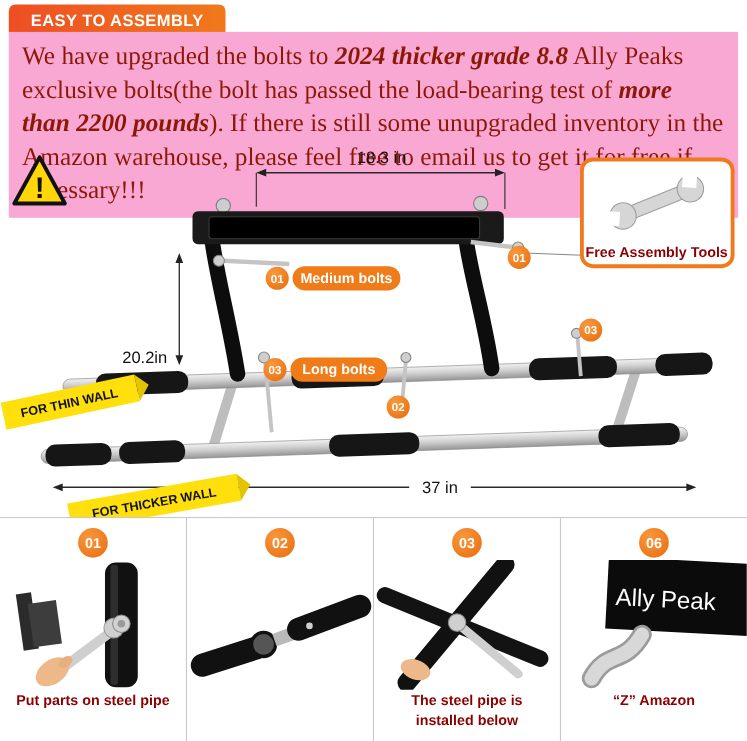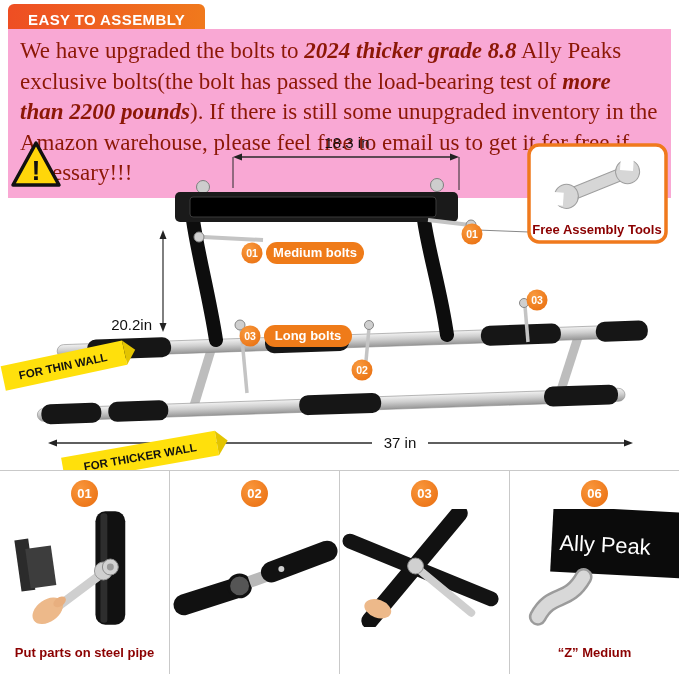--- a/index.html
+++ b/index.html
@@ -15,21 +15,21 @@
   .diagram{position:absolute;left:0;top:130px;width:679px;height:340px}
   svg text{font-family:"Liberation Sans",sans-serif}
   .steps{position:absolute;left:0;top:470px;width:679px;height:204px;border-top:1px solid #c9c9c9;display:flex}
   .step{flex:1;display:flex;flex-direction:column;align-items:center;padding-top:9px;min-width:0}
   .step+.step{border-left:1px solid #c9c9c9}
   .step-num{width:27px;height:27px;border-radius:50%;flex:0 0 auto;
             background:radial-gradient(circle at 35% 30%,#f9963b,#e96d0f);
             color:#fff;font-weight:bold;font-size:13px;display:flex;align-items:center;justify-content:center}
   .step-img{width:100%;height:118px;margin-top:2px}
   .step-caption{font-size:13px;font-weight:bold;color:#8b0000;text-align:center;line-height:1.35;
-                padding:0 14px;margin-top:17px}
+                padding:0 14px;margin-top:1px}
 </style>
 </head>
 <body>
 
 <div class="page">
 
   <div class="badge">EASY TO ASSEMBLY</div>
 
   <div class="banner">
     <span>We have upgraded the bolts to </span><b>2024 thicker grade 8.8</b><span> Ally Peaks exclusive bolts(the bolt has passed the load-bearing test of </span><b>more than 2200 pounds</b><span>). If there is still some unupgraded inventory in the Amazon warehouse, please feel free to email us to get it for free if necessary!!!</span>
@@ -207,31 +207,32 @@
       <div class="step-num">03</div>
       <div class="step-img">
         <svg viewBox="0 0 170 118" width="100%" height="118">
           <line x1="30" y1="112" x2="120" y2="4" stroke="#111" stroke-width="17" stroke-linecap="round"></line>
           <line x1="10" y1="32" x2="152" y2="90" stroke="#131313" stroke-width="15" stroke-linecap="round"></line>
           <line x1="80" y1="61" x2="132" y2="104" stroke="#cfcfcf" stroke-width="8" stroke-linecap="round"></line>
           <circle cx="76" cy="57" r="8" fill="#d0d0d0" stroke="#8c8c8c"></circle>
           <ellipse cx="38" cy="100" rx="14" ry="9" fill="#edb98a" transform="rotate(20 38 100)"></ellipse>
         </svg>
       </div>
+      <div class="step-caption">The steel pipe is installed below</div>
     </div>
 
     <div class="step">
       <div class="step-num">06</div>
       <div class="step-img">
         <svg viewBox="0 0 170 118" width="100%" height="118">
           <g transform="rotate(3 110 34)">
             <rect x="42" y="0" width="132" height="66" fill="#0b0b0b"></rect>
             <text x="50" y="44" font-family="Liberation Serif, serif" font-size="22" fill="#fff">Ally Peak</text>
           </g>
           <path d="M28,108 C42,82 58,96 74,68" stroke="#9b9b9b" stroke-width="18" fill="none" stroke-linecap="round"></path>
           <path d="M28,108 C42,82 58,96 74,68" stroke="#d8d8d8" stroke-width="13" fill="none" stroke-linecap="round"></path>
         </svg>
       </div>
-      <div class="step-caption">“Z”  Medium</div>
+      <div class="step-caption">“Z”  Amazon</div>
     </div>
 
   </div>
 </div>
 
 </body></html>

